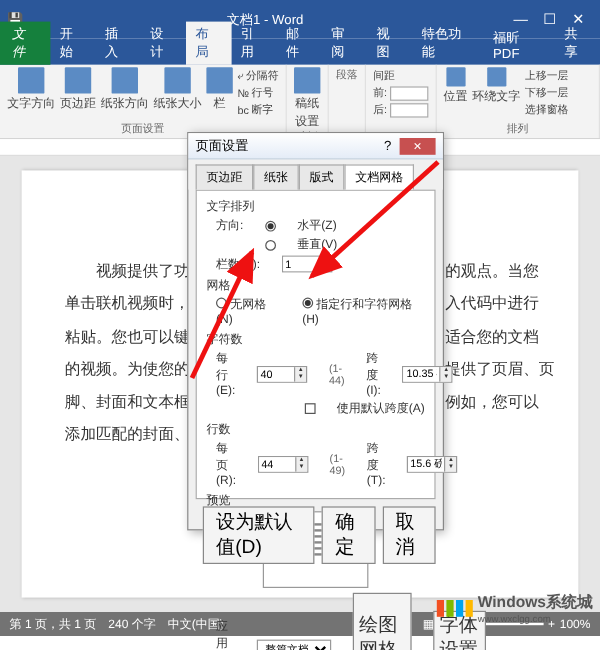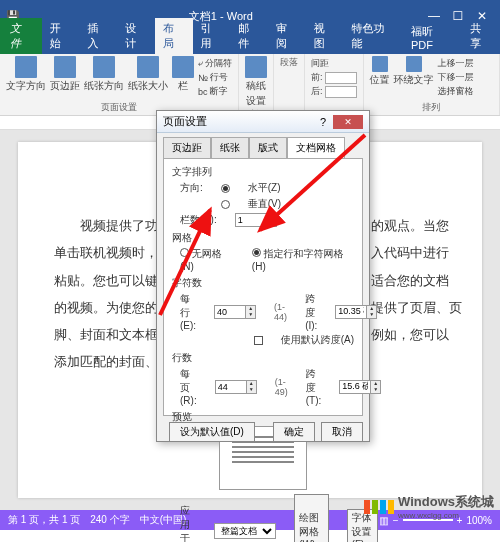--- a/index.html
+++ b/index.html
@@ -23,21 +23,21 @@
 .riconbtn .ic { width: 16px; height: 16px; background: #5b8bc4; border-radius: 1px; }
 .riconbtn.big .ic { width: 22px; height: 22px; }
 .smallrow { font-size: 9px; display: flex; align-items: center; gap: 2px; margin: 1px 0; }
 .smallrow .box { width: 32px; height: 12px; background: #fff; border: 1px solid #aaa; }
 
 .ruler { height: 14px; background: #fff; border-bottom: 1px solid #ddd; }
 
 .page-area { background: #e6e6e6; height: 380px; padding: 12px 18px; position: relative; }
 .page { background: #fff; width: 100%; height: 100%; box-shadow: 0 0 3px rgba(0,0,0,0.2); padding: 70px 20px 20px 36px; font-size: 13px; color: #333; line-height: 2.1; }
 
-.statusbar { height: 20px; background: #8b5cf6; color: #fff; font-size: 10px; display: flex; align-items: center; padding: 0 8px; gap: 10px; }
+.statusbar { height: 20px; background: #737373; color: #fff; font-size: 10px; display: flex; align-items: center; padding: 0 8px; gap: 10px; }
 .statusbar .right { margin-left: auto; display: flex; gap: 4px; align-items: center; }
 .zoom-slider { width: 50px; height: 2px; background: #fff; position: relative; }
 
 .dialog { position: absolute; left: 156px; top: 110px; width: 214px; height: 332px; background: #f0f0f0; border: 1px solid #888; box-shadow: 2px 2px 8px rgba(0,0,0,0.3); font-size: 10px; z-index: 10; }
 .dlg-title { background: linear-gradient(#fff,#e4ecf7); height: 22px; border-bottom: 1px solid #bcd; display: flex; align-items: center; padding: 0 6px; font-size: 11px; }
 .dlg-title .sp { flex: 1; }
 .dlg-title .xbtn { background: #c75050; color: #fff; width: 30px; height: 14px; text-align: center; font-size: 9px; line-height: 14px; }
 .dlg-title .qbtn { width: 20px; text-align: center; }
 .dlg-tabs { display: flex; background: #f0f0f0; padding: 4px 6px 0; gap: 0; font-size: 10px; }
 .dlg-tabs .dt { padding: 3px 8px; border: 1px solid #aaa; border-bottom: none; background: #e8e8e8; cursor: pointer; }
@@ -50,21 +50,21 @@
 .radio.on::after { content: ''; position: absolute; inset: 1px; background: #333; border-radius: 50%; }
 .spin { display: inline-flex; border: 1px solid #999; background: #fff; height: 14px; }
 .spin input { border: none; width: 30px; font-size: 9px; padding: 0 2px; outline: none; }
 .spin .ar { width: 10px; background: #eee; border-left: 1px solid #999; display: flex; flex-direction: column; }
 .spin .ar span { flex: 1; font-size: 5px; text-align: center; line-height: 5px; }
 .range { color: #666; font-size: 9px; }
 .chk { width: 9px; height: 9px; border: 1px solid #555; display: inline-block; }
 .preview { border: 1px solid #999; width: 88px; height: 64px; margin: 2px auto 4px; background: #fff; padding: 6px; }
 .preview .pl { height: 2px; background: #888; margin: 3px 6px; }
 .dlg-foot { display: flex; justify-content: flex-end; gap: 6px; padding: 0 6px 6px; }
-.btn { border: 1px solid #888; background: #f4f4f4; padding: 2px 10px; font-size: 10px; cursor: pointer; }
+.btn { border: 1px solid #888; background: #f4f4f4; padding: 2px 10px; font-size: 16px; cursor: pointer; }
 .sel { border: 1px solid #999; background: #fff; font-size: 9px; padding: 1px 2px; }
 
 .arrow { position: absolute; z-index: 20; pointer-events: none; }
 .watermark { position: absolute; right: 6px; bottom: 22px; font-size: 13px; color: #555; font-weight: bold; display: flex; align-items: center; gap: 4px; z-index: 30; }
 .wm-bars { display: flex; gap: 2px; }
 .wm-bars span { width: 6px; height: 14px; }
 </style>
 </head>
 <body>
 

